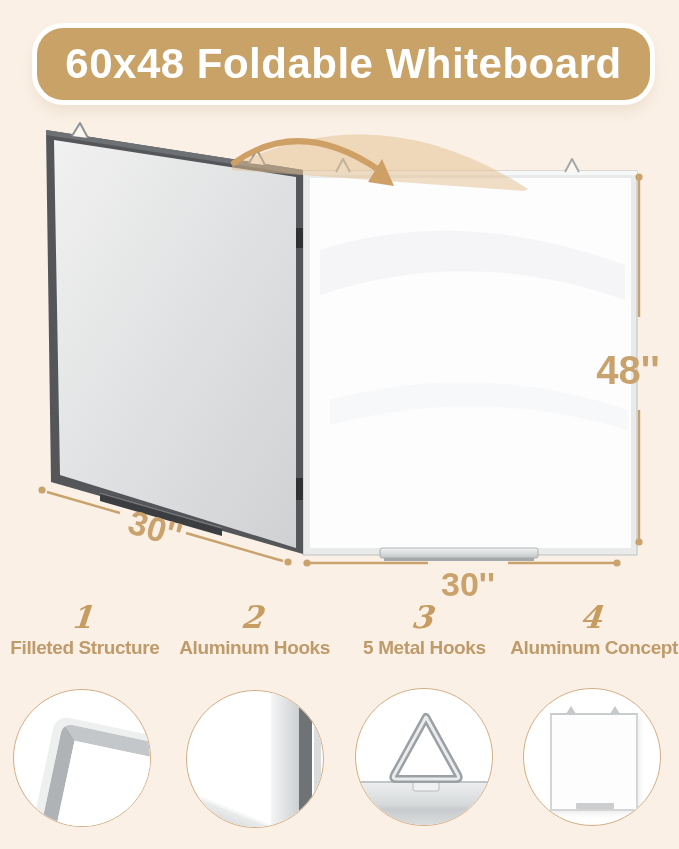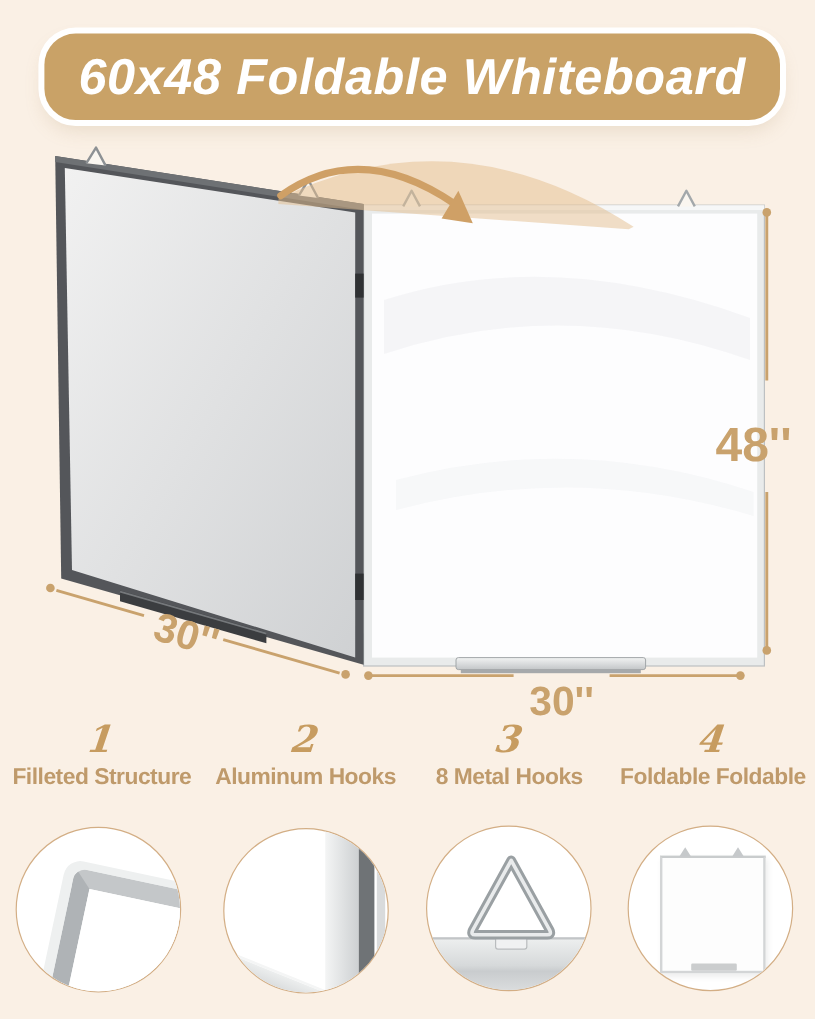--- a/index.html
+++ b/index.html
@@ -4,21 +4,21 @@
 <style>
   html,body{margin:0;padding:0;}
   body{background:#faf0e5;font-family:"Liberation Sans",sans-serif;}
   .page{position:relative;width:679px;height:849px;background:#faf0e5;overflow:hidden;margin:0 auto;}
 
   
   .banner{
     position:absolute;left:37px;top:28px;width:613px;height:72px;
     background:#c9a267;border-radius:26px;
     box-shadow:0 0 0 5px #ffffff,0 8px 16px rgba(170,135,90,.22);
-    display:flex;align-items:center;justify-content:center;font-style:italic;
+    display:flex;align-items:center;justify-content:center;
   }
   .banner-title{
     color:#ffffff;font-size:42px;font-weight:bold;letter-spacing:.5px;
     font-family:"Liberation Sans",sans-serif;white-space:nowrap;
   }
 
   
   .diagram{position:absolute;left:0;top:0;width:679px;height:849px;}
 
   
@@ -155,25 +155,25 @@
     <div class="feature">
       <div class="feature-number">1</div>
       <div class="feature-label">Filleted Structure</div>
     </div>
     <div class="feature">
       <div class="feature-number">2</div>
       <div class="feature-label">Aluminum Hooks</div>
     </div>
     <div class="feature">
       <div class="feature-number">3</div>
-      <div class="feature-label">8 Metal Hooks</div>
+      <div class="feature-label">5 Metal Hooks</div>
     </div>
     <div class="feature">
       <div class="feature-number">4</div>
-      <div class="feature-label">Foldable Foldable</div>
+      <div class="feature-label">Aluminum Concept</div>
     </div>
   </div>
 
   <div class="circle c1">
     <div class="rim"></div>
     <div class="corner"></div>
   </div>
 
   <div class="circle c2">
     <div class="diag"></div>

